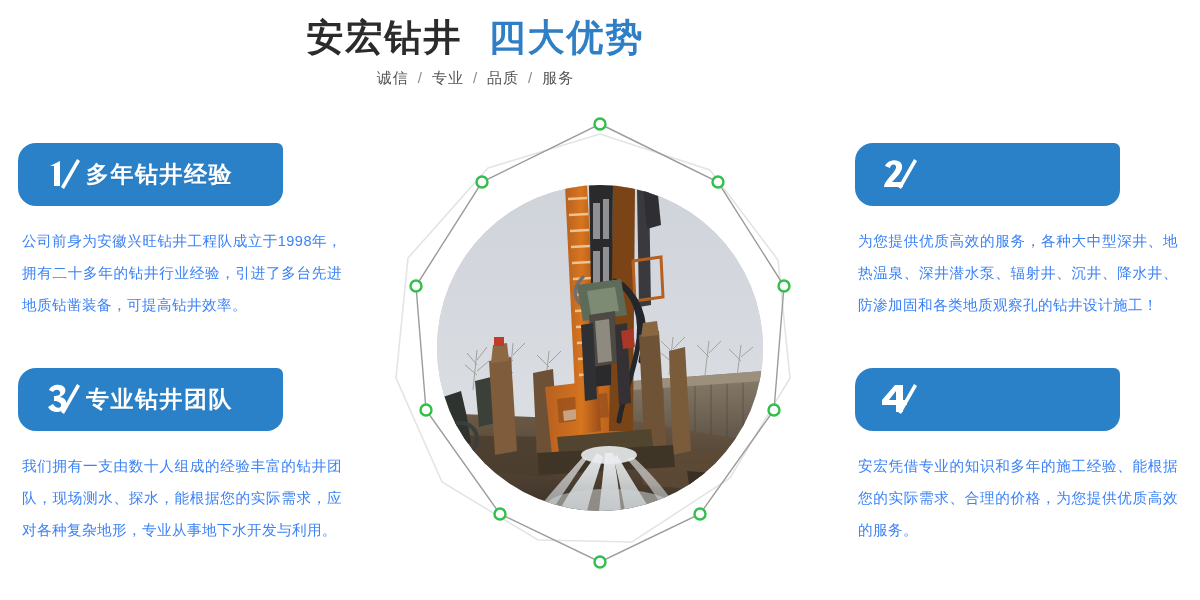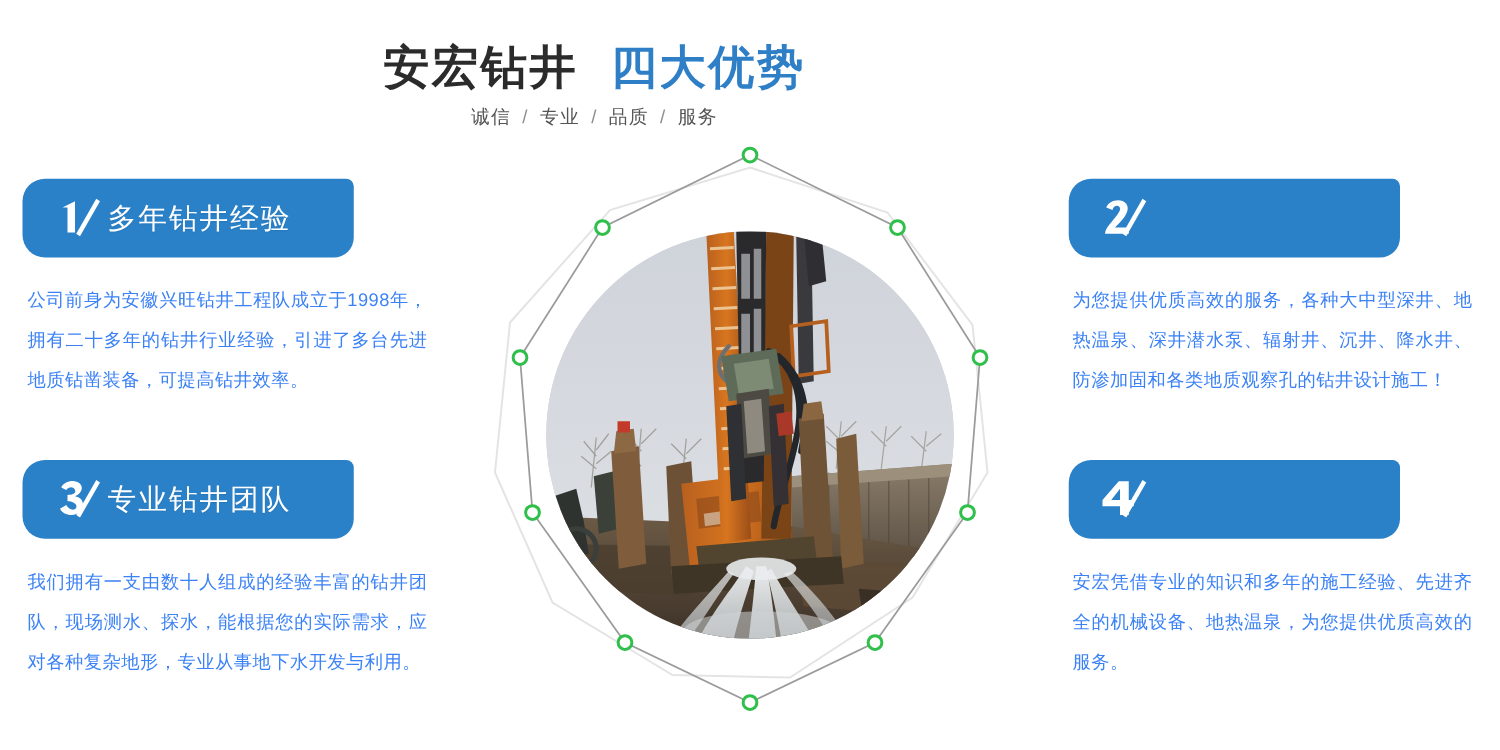--- a/index.html
+++ b/index.html
@@ -9,21 +9,21 @@
     height: 600px;
     background: #ffffff;
     font-family: "Liberation Sans", "DejaVu Sans", sans-serif;
     overflow: hidden;
     position: relative;
   }
 
   
   .header {
     position: absolute;
-    top: 16px; left: 0;
+    top: 0; left: 0;
     width: 951px;
     height: 110px;
     text-align: center;
     padding-top: 14px;
   }
   .title-row {
     font-size: 37px;
     font-weight: bold;
     letter-spacing: 2px;
     line-height: 48px;
@@ -76,21 +76,21 @@
   .badge-num {
     position: relative;
     width: 44px;
     height: 44px;
     flex: 0 0 44px;
   }
   .badge-num svg { display: block; }
   .badge-label {
     color: #ffffff;
     font-size: 23px;
-    font-weight: normal;
+    font-weight: bold;
     letter-spacing: 1.5px;
     white-space: nowrap;
     margin-left: 2px;
     text-shadow: 0 1px 1px rgba(0,0,0,0.08);
   }
 
   .card-body {
     margin-top: 19px;
     width: 320px;
     font-size: 14.6px;
@@ -178,21 +178,21 @@
 
 <div class="card card-right card-4">
   <div class="badge">
     <span class="badge-num">
       <svg width="44" height="44" viewBox="0 0 44 44">
         <path d="M18 7 L26 7 L26 22 L30 22 L30 27 L26 27 L26 34 L19 34 L19 27 L5 27 L5 22 Z M19 13 L12 22 L19 22 Z" fill="#ffffff"></path>
         <path d="M21 34 L37 6 L40 8 L24 36 Z" fill="#ffffff"></path>
       </svg>
     </span>
   </div>
-  <div class="card-body">安宏凭借专业的知识和多年的施工经验、先进齐全的机械设备、地热温泉，为您提供优质高效的服务。</div>
+  <div class="card-body">安宏凭借专业的知识和多年的施工经验、能根据您的实际需求、合理的价格，为您提供优质高效的服务。</div>
 </div>
 
 <div class="center-graphic">
 
   <svg class="rings" width="460" height="490" viewBox="0 0 460 490">
 
     <polygon points="230,24 340,60 408,150 420,268 360,368 262,432 168,430 72,372 26,268 38,148 118,58" fill="none" stroke="#e4e4e4" stroke-width="1.6"></polygon>
 
     <polygon points="230,14 348,72 414,176 404,300 330,404 230,452 130,404 56,300 46,176 112,72" fill="none" stroke="#9b9b9b" stroke-width="1.4"></polygon>
 

